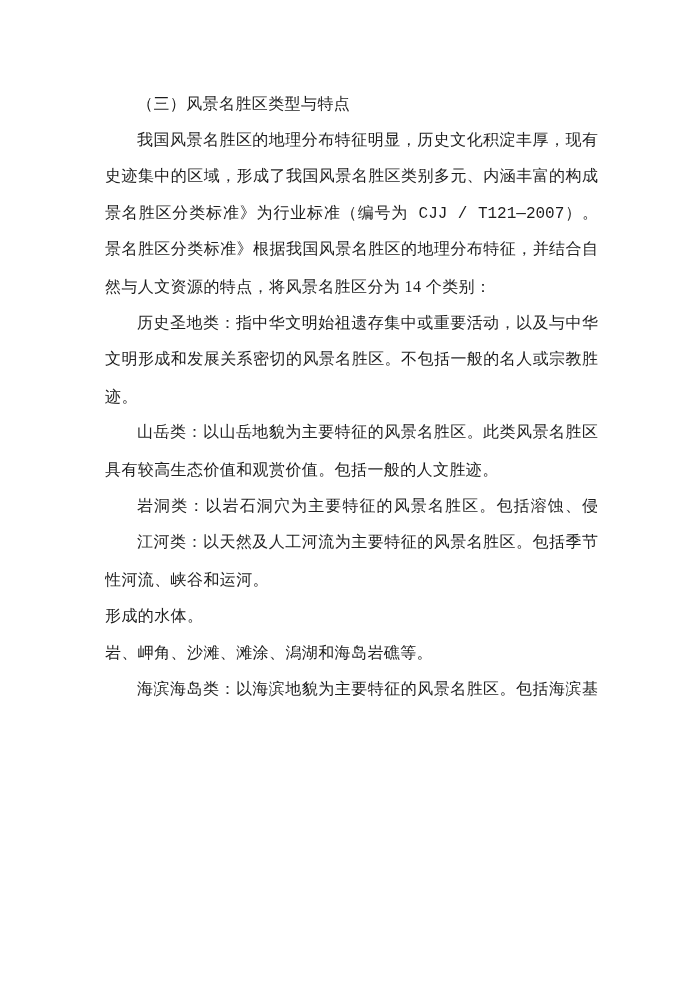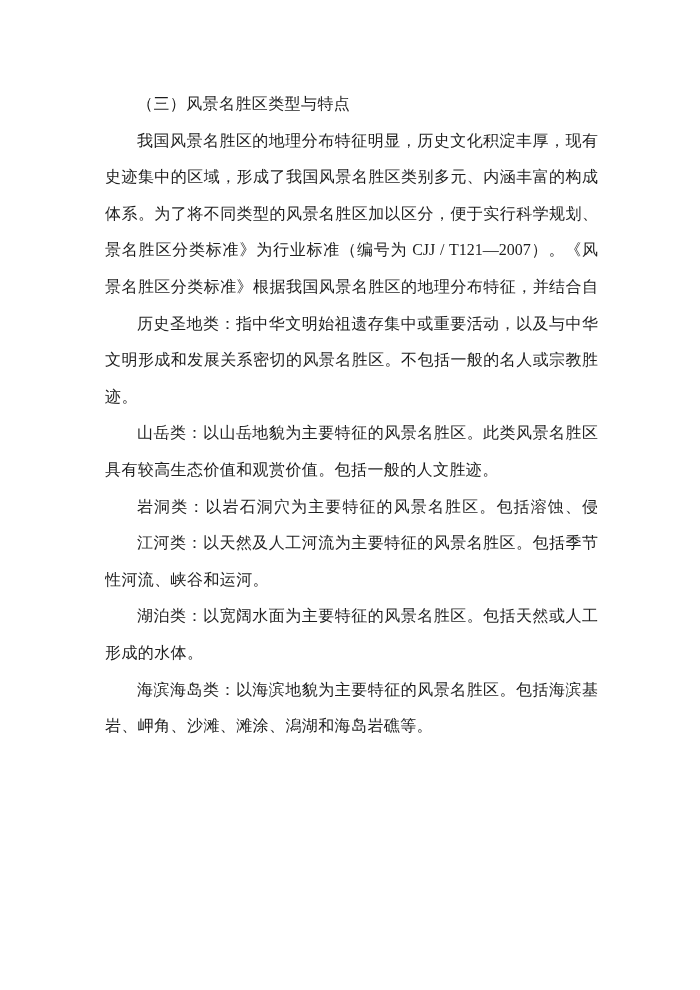--- a/index.html
+++ b/index.html
@@ -28,20 +28,21 @@
   .line {
     height: 36.6px;
     overflow: hidden;
     text-align: left;
     letter-spacing: 0.4px;
   }
   .line.j {
     text-align: justify;
     text-align-last: justify;
     letter-spacing: 0;
+    font-family: Liberation Mono, monospace;
   }
   .line.indent {
     text-indent: 2em;
   }
   .footer {
     position: absolute;
     left: 0;
     right: 0;
     top: 910px;
     text-align: center;
@@ -51,32 +52,31 @@
   }
 </style>
 </head>
 <body>
 
 <div class="page">
   <div class="body-text">
       <div class="line indent">（三）风景名胜区类型与特点</div>
       <div class="line indent j">我国风景名胜区的地理分布特征明显，历史文化积淀丰厚，现有</div>
       <div class="line j">史迹集中的区域，形成了我国风景名胜区类别多元、内涵丰富的构成</div>
-      <div class="line j">体系。为了将不同类型的风景名胜区加以区分，便于实行科学规划、</div>
       <div class="line j">景名胜区分类标准》为行业标准（编号为 CJJ / T121—2007）。《风</div>
       <div class="line j">景名胜区分类标准》根据我国风景名胜区的地理分布特征，并结合自</div>
+      <div class="line">然与人文资源的特点，将风景名胜区分为 14 个类别：</div>
       <div class="line indent j">历史圣地类：指中华文明始祖遗存集中或重要活动，以及与中华</div>
       <div class="line j">文明形成和发展关系密切的风景名胜区。不包括一般的名人或宗教胜</div>
       <div class="line">迹。</div>
       <div class="line indent j">山岳类：以山岳地貌为主要特征的风景名胜区。此类风景名胜区</div>
       <div class="line">具有较高生态价值和观赏价值。包括一般的人文胜迹。</div>
       <div class="line indent j">岩洞类：以岩石洞穴为主要特征的风景名胜区。包括溶蚀、侵蚀、</div>
       <div class="line indent j">江河类：以天然及人工河流为主要特征的风景名胜区。包括季节</div>
       <div class="line">性河流、峡谷和运河。</div>
-      <div class="line indent j">湖泊类：以宽阔水面为主要特征的风景名胜区。包括天然或人工</div>
       <div class="line">形成的水体。</div>
+      <div class="line">岩、岬角、沙滩、滩涂、潟湖和海岛岩礁等。</div>
       <div class="line indent j">海滨海岛类：以海滨地貌为主要特征的风景名胜区。包括海滨基</div>
-      <div class="line">岩、岬角、沙滩、滩涂、潟湖和海岛岩礁等。</div>
     </div>
   <div class="footer">
     <span>第 3 页 共 61 页</span>
   </div>
 </div>
 
 </body></html>

